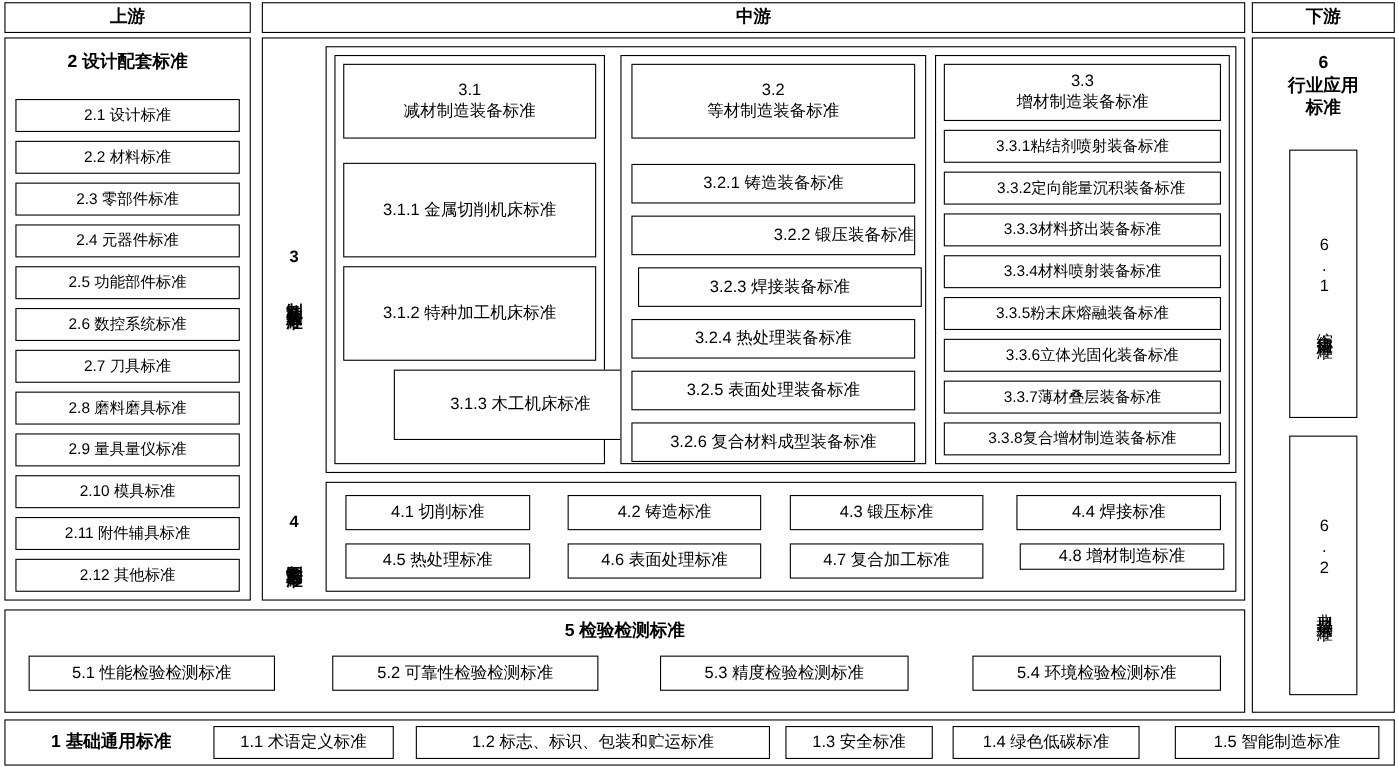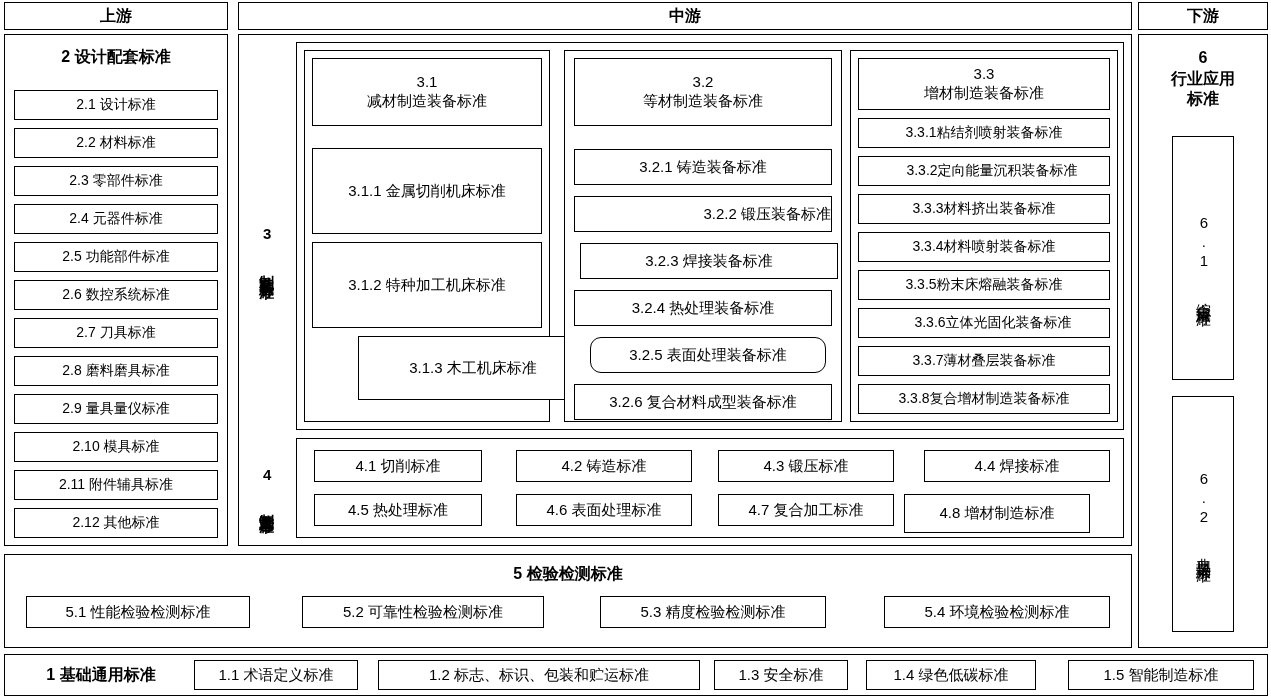--- a/index.html
+++ b/index.html
@@ -141,21 +141,21 @@
   </div>
   <div class="box f15" style="left:574px; top:196px; width:258px; height:36px;justify-content:flex-end;">
     <span>3.2.2 锻压装备标准</span>
   </div>
   <div class="box f15" style="left:580px; top:243px; width:258px; height:36px;">
     <span>3.2.3 焊接装备标准</span>
   </div>
   <div class="box f15" style="left:574px; top:290px; width:258px; height:36px;">
     <span>3.2.4 热处理装备标准</span>
   </div>
-  <div class="box f15" style="left:590px; top:337px; width:236px; height:36px;border-radius:11px;">
+  <div class="box f15" style="left:574px; top:337px; width:258px; height:36px;">
     <span>3.2.5 表面处理装备标准</span>
   </div>
   <div class="box f15" style="left:574px; top:384px; width:258px; height:36px;">
     <span>3.2.6 复合材料成型装备标准</span>
   </div>
 
   <div class="box" style="left:850px; top:50px; width:268px; height:372px; display:block;"></div>
   <div class="box multi f15" style="left:858px; top:58px; width:252px; height:52px;">
     <span>3.3</span>
     <span>增材制造装备标准</span>
@@ -204,21 +204,21 @@
   </div>
   <div class="box f15" style="left:314px; top:494px; width:168px; height:32px;">
     <span>4.5 热处理标准</span>
   </div>
   <div class="box f15" style="left:516px; top:494px; width:176px; height:32px;">
     <span>4.6 表面处理标准</span>
   </div>
   <div class="box f15" style="left:718px; top:494px; width:176px; height:32px;">
     <span>4.7 复合加工标准</span>
   </div>
-  <div class="box f15" style="left:904px; top:494px; width:186px; height:39px;">
+  <div class="box f15" style="left:927px; top:494px; width:186px; height:24px;">
     <span>4.8 增材制造标准</span>
   </div>
 
   <div class="box" style="left:1138px; top:34px; width:130px; height:614px; display:block;"></div>
   <div class="plain bold multi f16" style="left:1138px; top:42px; width:130px; height:74px;">
     <span>6</span>
     <span>行业应用</span>
     <span>标准</span>
   </div>
   <div class="box f15" style="left:1172px; top:136px; width:62px; height:244px;">

